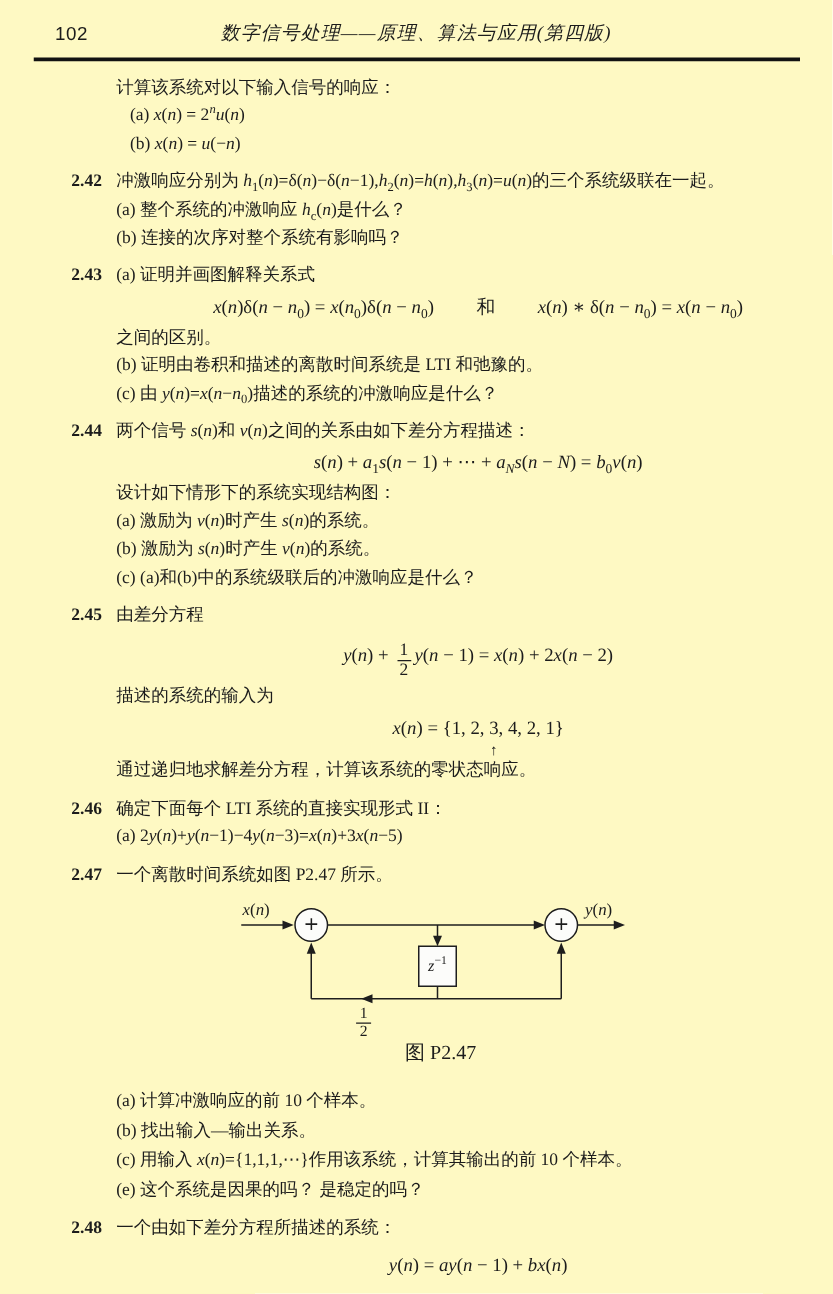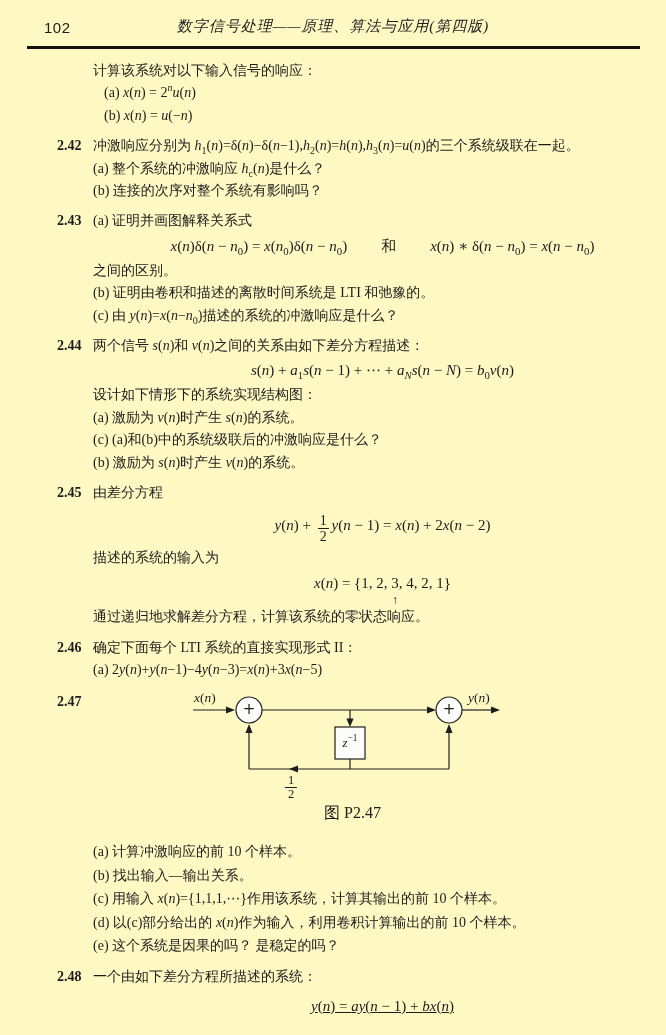--- a/index.html
+++ b/index.html
@@ -34,21 +34,21 @@
   .p1{left:64px;top:19px;} .p2{left:264px;top:19px;}
   .lbl{position:absolute;font-size:13.5px;white-space:nowrap;}
   .lbl-in{left:9px;top:-4px;} .lbl-out{left:283px;top:-4px;}
   .lbl-delay{left:165px;top:52px;transform:translate(-50%,-50%);font-size:13px;}
   .gain{position:absolute;left:106px;top:83px;transform:translateX(-50%);text-align:center;
         font-size:12.5px;line-height:1.1;}
   .gain .gn{display:block;border-bottom:1px solid #1c1c1c;padding:0 3px;}
   .gain .gd{display:block;}
   .fig-caption{text-align:center;margin:7px 30px 16px 0;font-size:16px;}
   .items247 .line{line-height:23.5px;}
-  .f248{margin-top:6px;text-decoration:underline;}
+  .f248{margin-top:6px;}
 </style>
 </head>
 <body>
 
 <div class="page">
 
   <div class="header">
     <span class="pageno">102</span>
     <div class="btitle">数字信号处理——原理、算法与应用(第四版)</div>
   </div>
@@ -77,41 +77,42 @@
       <div class="line">(b) 证明由卷积和描述的离散时间系统是 LTI 和弛豫的。</div>
       <div class="line">(c) 由 <i>y</i>(<i>n</i>)=<i>x</i>(<i>n</i>−<i>n</i><sub>0</sub>)描述的系统的冲激响应是什么？</div>
     </div>
 
     <div class="prob">
       <span class="pnum">2.44</span>
       <div class="line">两个信号 <i>s</i>(<i>n</i>)和 <i>v</i>(<i>n</i>)之间的关系由如下差分方程描述：</div>
       <div class="formula"><i>s</i>(<i>n</i>) + <i>a</i><sub>1</sub><i>s</i>(<i>n</i> − 1) + ⋯ + <i>a</i><sub><i>N</i></sub><i>s</i>(<i>n</i> − <i>N</i>) = <i>b</i><sub>0</sub><i>v</i>(<i>n</i>)</div>
       <div class="line">设计如下情形下的系统实现结构图：</div>
       <div class="line">(a) 激励为 <i>v</i>(<i>n</i>)时产生 <i>s</i>(<i>n</i>)的系统。</div>
+      <div class="line">(b) 激励为 <i>s</i>(<i>n</i>)时产生 <i>v</i>(<i>n</i>)的系统。</div>
       <div class="line">(c) (a)和(b)中的系统级联后的冲激响应是什么？</div>
-      <div class="line">(b) 激励为 <i>s</i>(<i>n</i>)时产生 <i>v</i>(<i>n</i>)的系统。</div>
     </div>
 
     <div class="prob">
       <span class="pnum">2.45</span>
       <div class="line">由差分方程</div>
       <div class="formula tall"><i>y</i>(<i>n</i>) + <span class="frac"><span class="fn">1</span><span class="fd">2</span></span><i>y</i>(<i>n</i> − 1) = <i>x</i>(<i>n</i>) + 2<i>x</i>(<i>n</i> − 2)</div>
       <div class="line">描述的系统的输入为</div>
       <div class="formula witharrow"><i>x</i>(<i>n</i>) = {1, 2, <span class="tick">3<span class="tickarrow">↑</span></span>, 4, 2, 1}</div>
       <div class="line">通过递归地求解差分方程，计算该系统的零状态响应。</div>
     </div>
 
     <div class="prob">
       <span class="pnum">2.46</span>
       <div class="line">确定下面每个 LTI 系统的直接实现形式 II：</div>
       <div class="line">(a) 2<i>y</i>(<i>n</i>)+<i>y</i>(<i>n</i>−1)−4<i>y</i>(<i>n</i>−3)=<i>x</i>(<i>n</i>)+3<i>x</i>(<i>n</i>−5)</div>
     </div>
 
     <div class="prob">
       <span class="pnum">2.47</span>
+      <div class="line">一个离散时间系统如图 P2.47 所示。</div>
 
       <div class="figure">
         <div class="diagram">
           <svg width="330" height="104" viewBox="0 0 330 104">
             <g stroke="#1e1e1e" stroke-width="1.2" fill="none">
               <line x1="8" y1="19" x2="42" y2="19"></line>
               <line x1="77" y1="19" x2="243" y2="19"></line>
               <line x1="277" y1="19" x2="308" y2="19"></line>
               <line x1="165" y1="19" x2="165" y2="29"></line>
               <line x1="165" y1="68" x2="165" y2="78"></line>
@@ -142,21 +143,20 @@
               <span class="gd">2</span>
             </span>
         </div>
         <div class="fig-caption">图 P2.47</div>
       </div>
 
       <div class="items247">
         <div class="line">(a) 计算冲激响应的前 10 个样本。</div>
         <div class="line">(b) 找出输入—输出关系。</div>
         <div class="line">(c) 用输入 <i>x</i>(<i>n</i>)={1,1,1,⋯}作用该系统，计算其输出的前 10 个样本。</div>
-        <div class="line">(d) 以(c)部分给出的 <i>x</i>(<i>n</i>)作为输入，利用卷积计算输出的前 10 个样本。</div>
         <div class="line">(e) 这个系统是因果的吗？ 是稳定的吗？</div>
       </div>
     </div>
 
     <div class="prob">
       <span class="pnum">2.48</span>
       <div class="line">一个由如下差分方程所描述的系统：</div>
       <div class="formula f248"><i>y</i>(<i>n</i>) = <i>ay</i>(<i>n</i> − 1) + <i>bx</i>(<i>n</i>)</div>
     </div>
 

